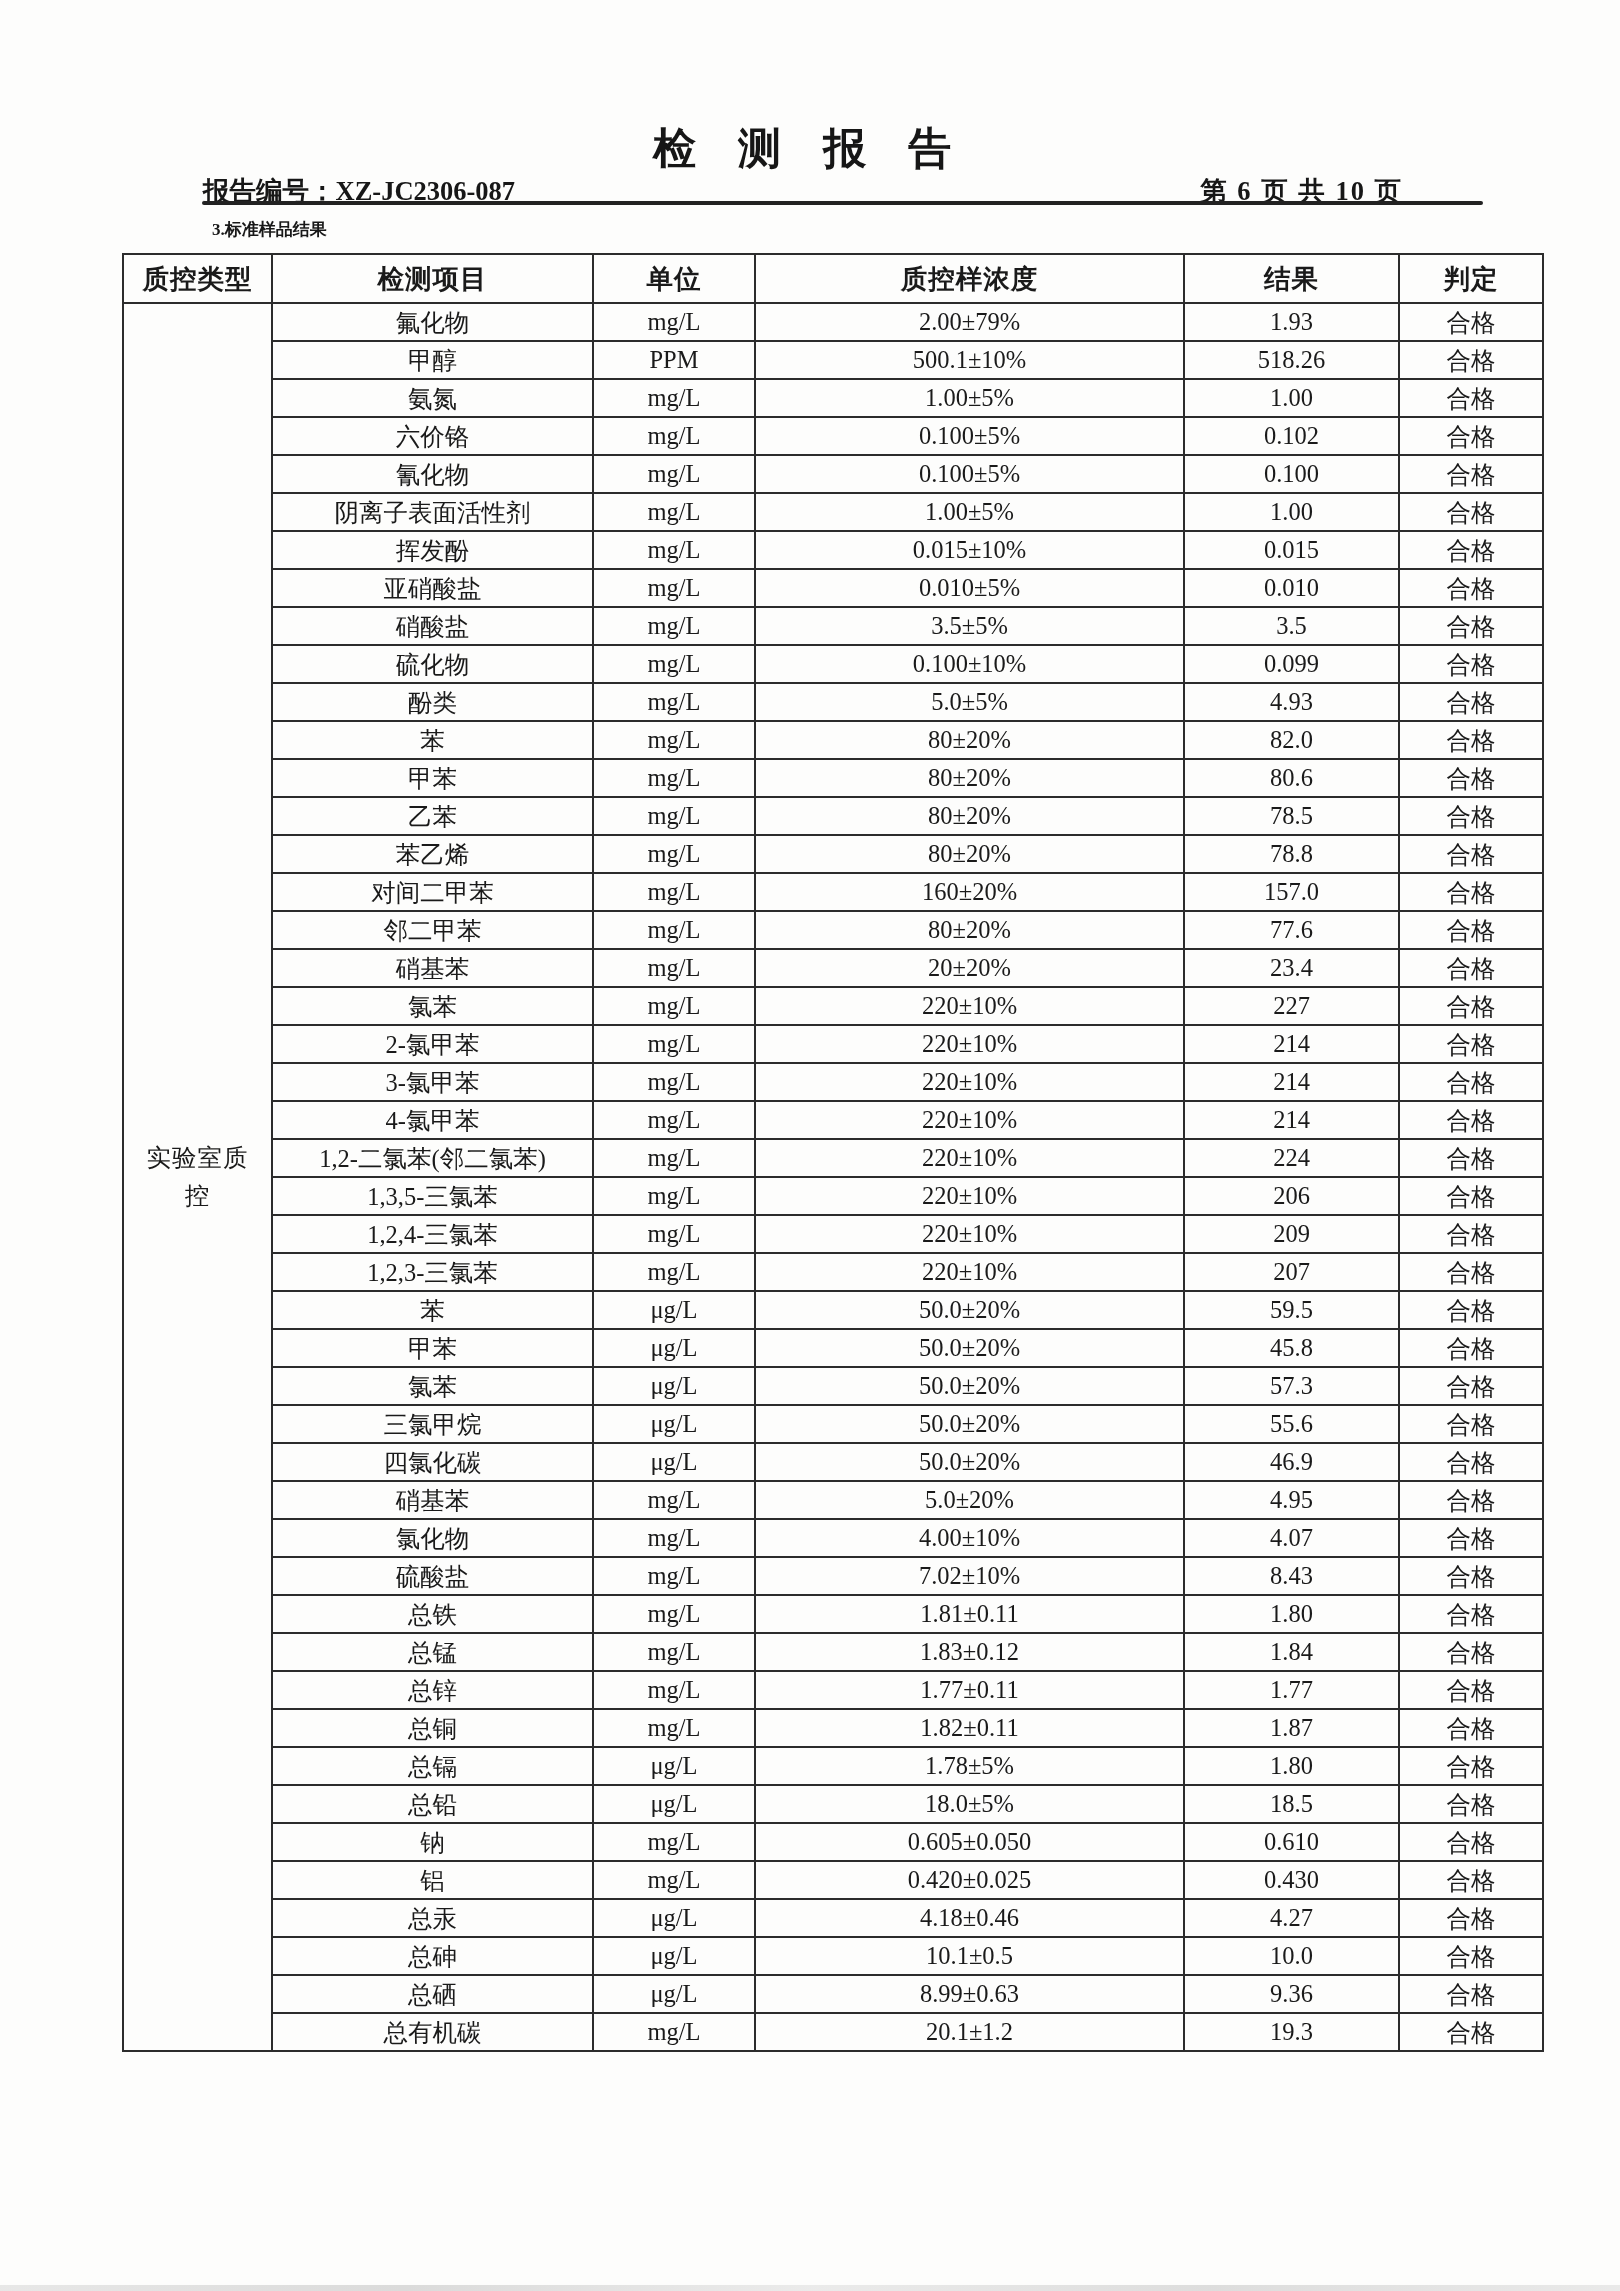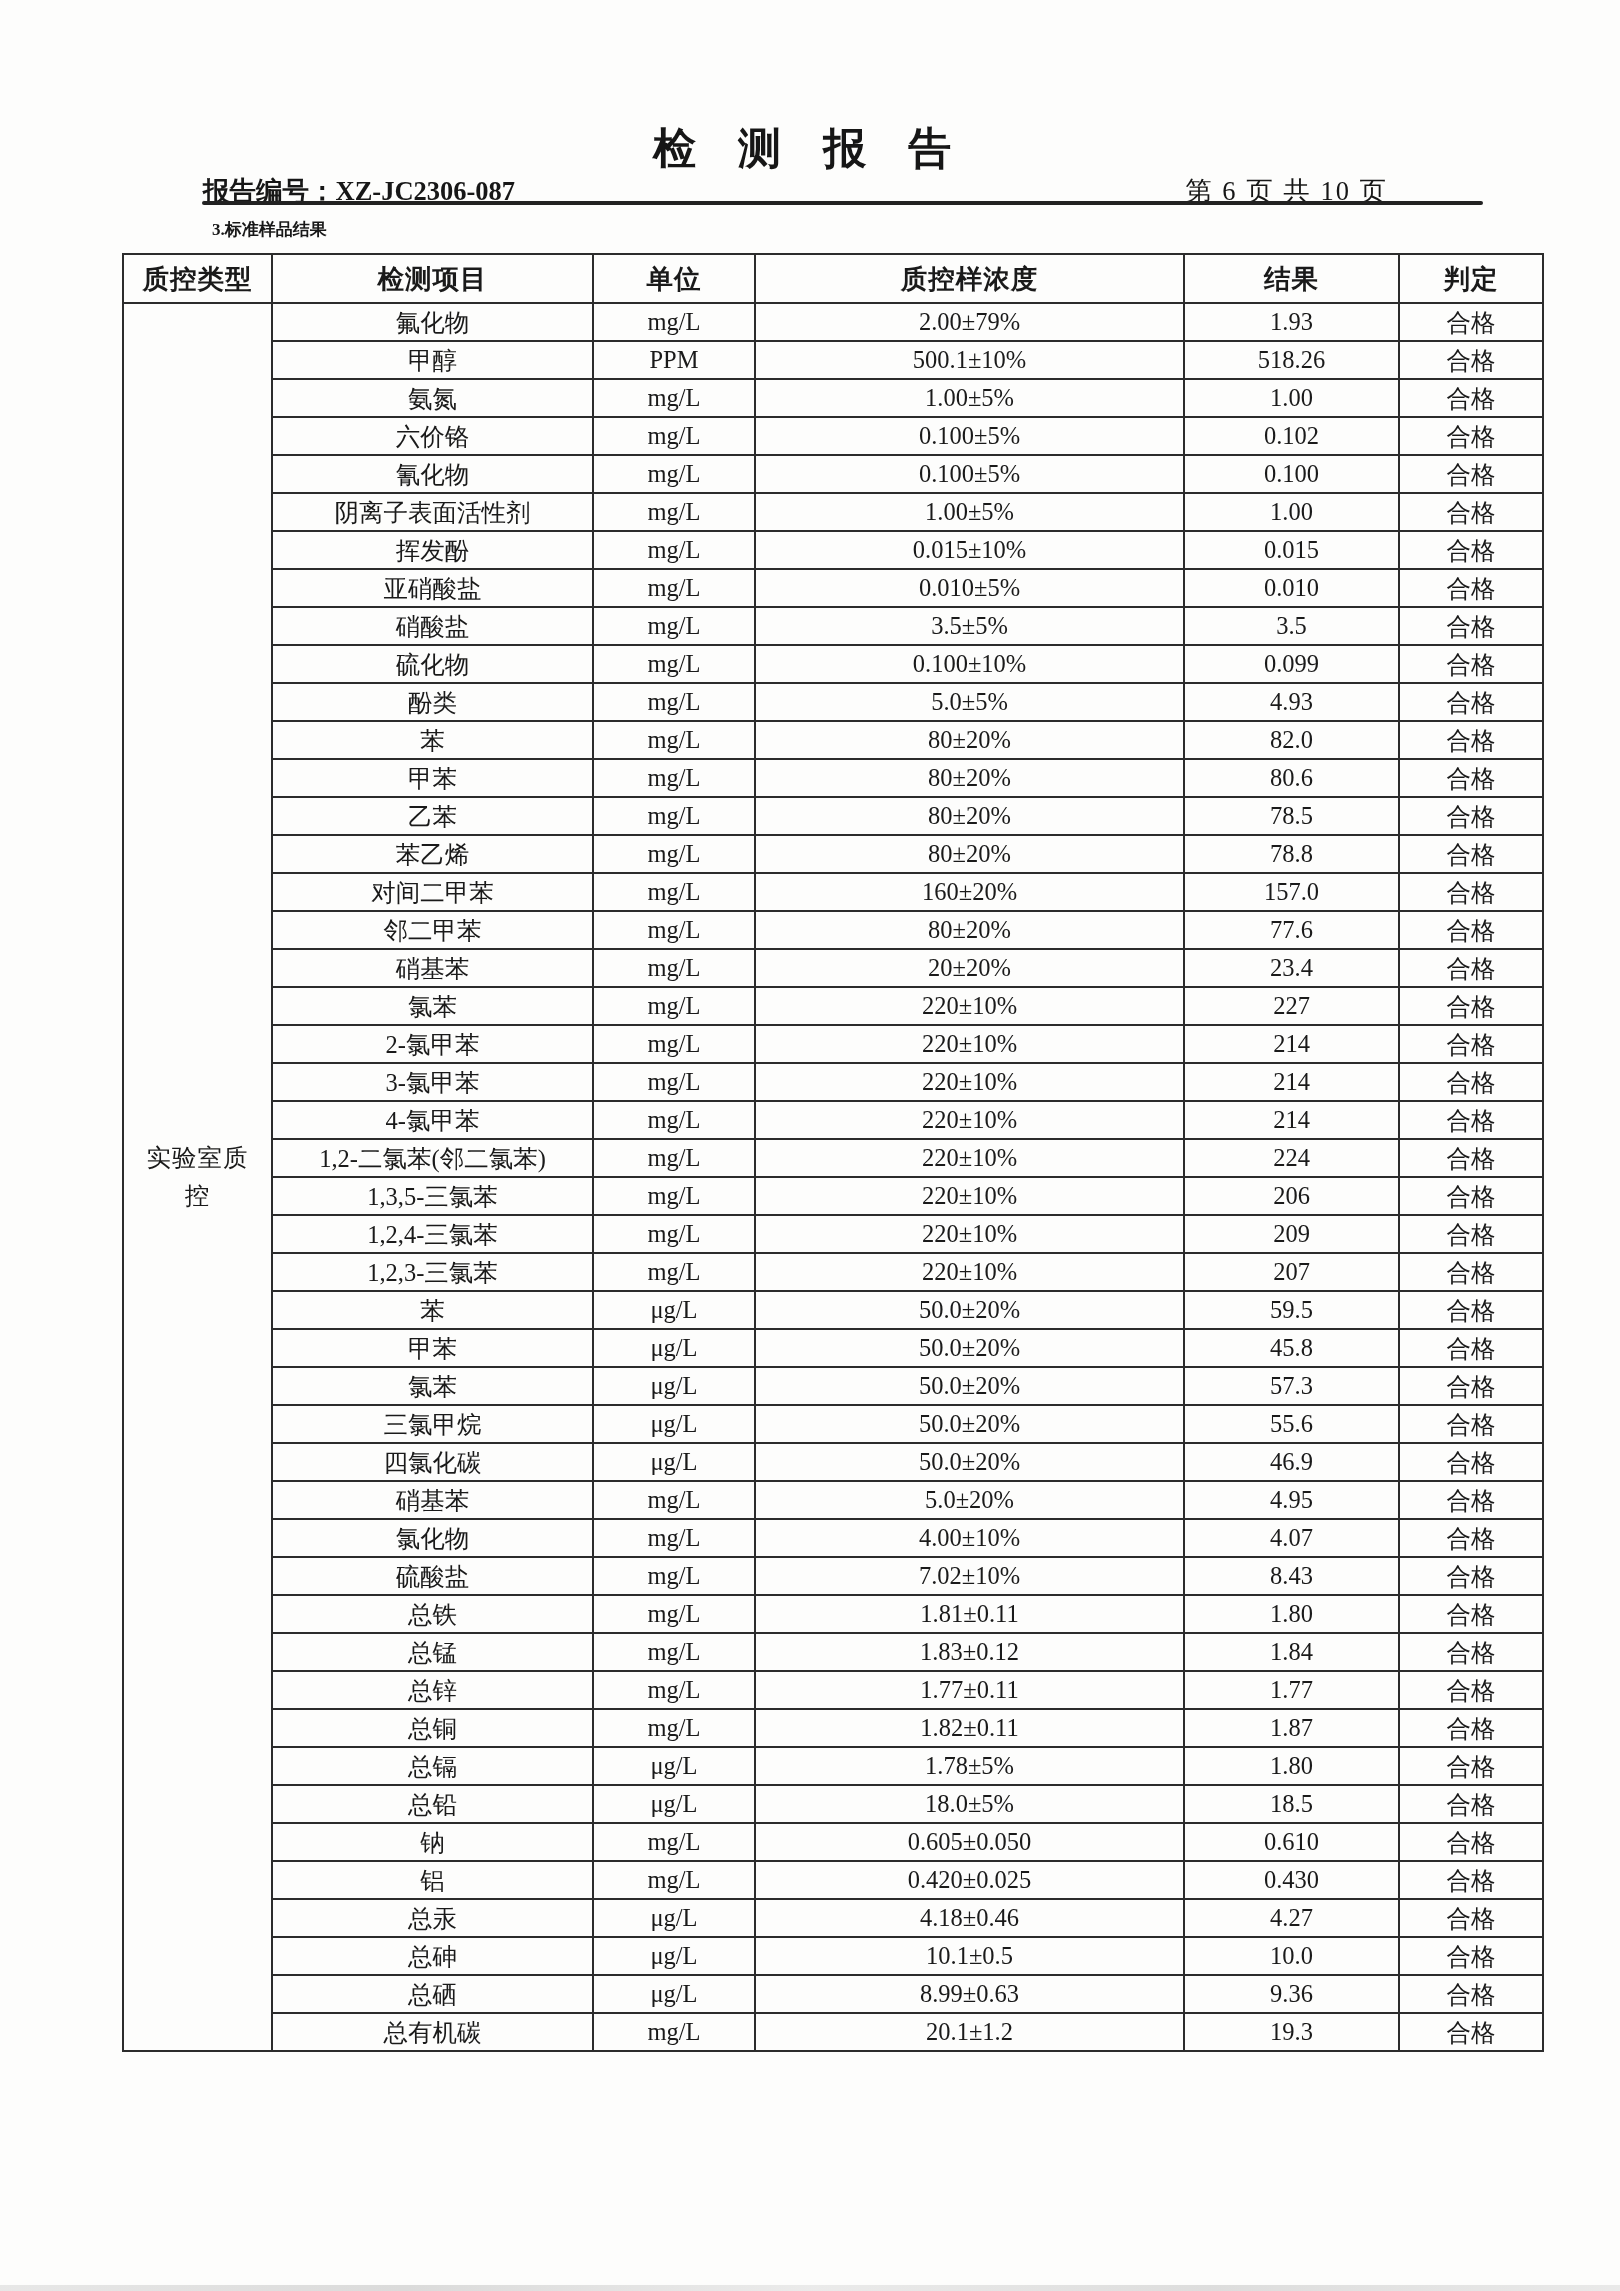--- a/index.html
+++ b/index.html
@@ -16,22 +16,22 @@
     text-align:center;
     font-size:43px;font-weight:bold;
     letter-spacing:15.7px;
     color:#161616;
   }
   .report-no{
     position:absolute;top:173px;left:203px;
     font-size:26.5px;font-weight:600;color:#171717;
   }
   .page-info{
-    position:absolute;top:173px;right:232px;
-    font-size:26.5px;font-weight:400;color:#171717;
+    position:absolute;top:173px;right:217px;
+    font-size:26.5px;font-weight:700;color:#171717;
     letter-spacing:2px;
   }
   .head-rule{
     position:absolute;top:201px;left:202px;right:137px;
     height:3.9px;background:#222222;border-radius:2px;
   }
   .section-title{
     position:absolute;top:218px;left:212px;
     font-size:17px;font-weight:600;color:#181818;
   }

